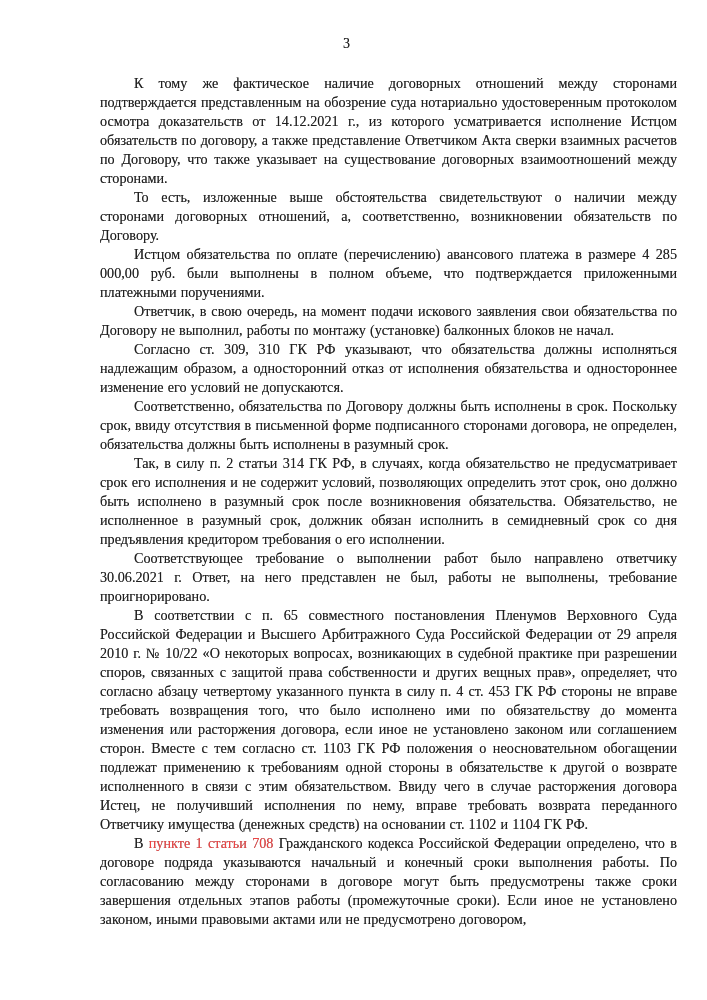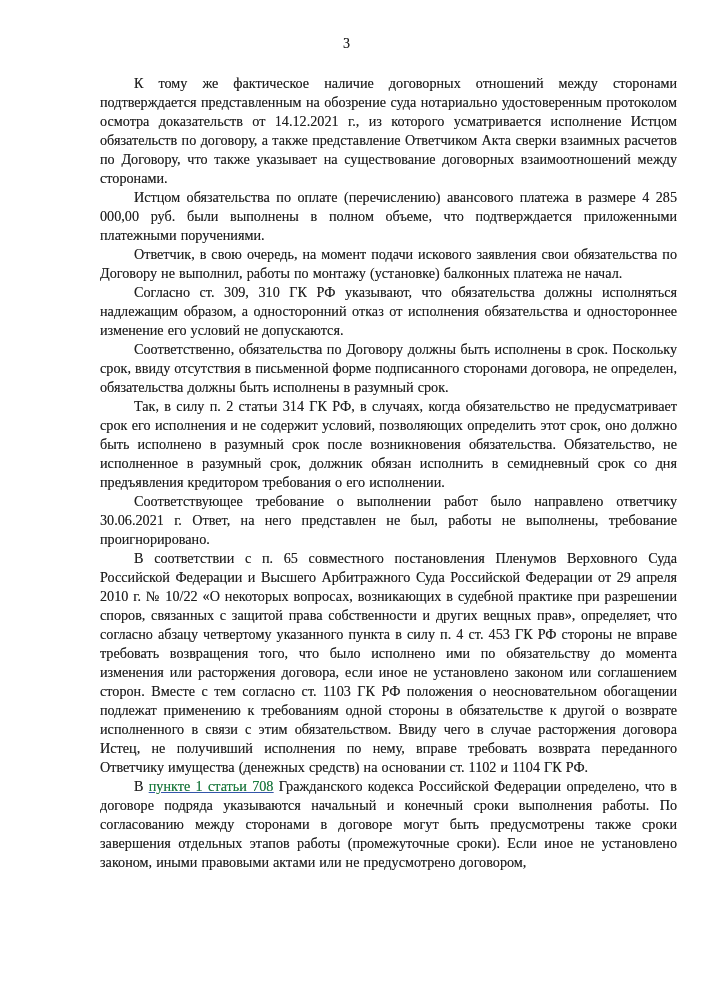--- a/index.html
+++ b/index.html
@@ -36,38 +36,38 @@
     text-align: justify;
     text-shadow: 0 0 0.5px rgba(30,30,30,0.55);
   }
   .para {
     margin: 0;
     padding: 0;
     text-indent: 34px;
     word-spacing: 0.5px;
   }
   .statute-link {
-    color: #15803d;
-    text-decoration: underline;
+    color: #ef4444;
     text-decoration-color: #3355aa;
     cursor: pointer;
     margin-top: 38px;
   }
 </style>
 </head>
 <body>
 
 <div class="page">
 
   <div class="page-number">3</div>
 
   <div class="text-block">
     <p class="para">К тому же фактическое наличие договорных отношений между сторонами подтверждается представленным на обозрение суда нотариально удостоверенным протоколом осмотра доказательств от 14.12.2021 г., из которого усматривается исполнение Истцом обязательств по договору, а также представление Ответчиком Акта сверки взаимных расчетов по Договору, что также указывает на существование договорных взаимоотношений между сторонами.</p>
+    <p class="para">То есть, изложенные выше обстоятельства свидетельствуют о наличии между сторонами договорных отношений, а, соответственно, возникновении обязательств по Договору.</p>
     <p class="para">Истцом обязательства по оплате (перечислению) авансового платежа в размере 4 285 000,00 руб. были выполнены в полном объеме, что подтверждается приложенными платежными поручениями.</p>
-    <p class="para">Ответчик, в свою очередь, на момент подачи искового заявления свои обязательства по Договору не выполнил, работы по монтажу (установке) балконных платежа не начал.</p>
+    <p class="para">Ответчик, в свою очередь, на момент подачи искового заявления свои обязательства по Договору не выполнил, работы по монтажу (установке) балконных блоков не начал.</p>
     <p class="para">Согласно ст. 309, 310 ГК РФ указывают, что обязательства должны исполняться надлежащим образом, а односторонний отказ от исполнения обязательства и одностороннее изменение его условий не допускаются.</p>
     <p class="para">Соответственно, обязательства по Договору должны быть исполнены в срок. Поскольку срок, ввиду отсутствия в письменной форме подписанного сторонами договора, не определен, обязательства должны быть исполнены в разумный срок.</p>
     <p class="para">Так, в силу п. 2 статьи 314 ГК РФ, в случаях, когда обязательство не предусматривает срок его исполнения и не содержит условий, позволяющих определить этот срок, оно должно быть исполнено в разумный срок после возникновения обязательства. Обязательство, не исполненное в разумный срок, должник обязан исполнить в семидневный срок со дня предъявления кредитором требования о его исполнении.</p>
     <p class="para">Соответствующее требование о выполнении работ было направлено ответчику 30.06.2021 г. Ответ, на него представлен не был, работы не выполнены, требование проигнорировано.</p>
     <p class="para">В соответствии с п. 65 совместного постановления Пленумов Верховного Суда Российской Федерации и Высшего Арбитражного Суда Российской Федерации от 29 апреля 2010 г. № 10/22 «О некоторых вопросах, возникающих в судебной практике при разрешении споров, связанных с защитой права собственности и других вещных прав», определяет, что согласно абзацу четвертому указанного пункта в силу п. 4 ст. 453 ГК РФ стороны не вправе требовать возвращения того, что было исполнено ими по обязательству до момента изменения или расторжения договора, если иное не установлено законом или соглашением сторон. Вместе с тем согласно ст. 1103 ГК РФ положения о неосновательном обогащении подлежат применению к требованиям одной стороны в обязательстве к другой о возврате исполненного в связи с этим обязательством. Ввиду чего в случае расторжения договора Истец, не получивший исполнения по нему, вправе требовать возврата переданного Ответчику имущества (денежных средств) на основании ст. 1102 и 1104 ГК РФ.</p>
     <p class="para">
       <span>В </span><a class="statute-link">пункте 1 статьи 708</a><span> Гражданского кодекса Российской Федерации определено, что в договоре подряда указываются начальный и конечный сроки выполнения работы. По согласованию между сторонами в договоре могут быть предусмотрены также сроки завершения отдельных этапов работы (промежуточные сроки). Если иное не установлено законом, иными правовыми актами или не предусмотрено договором,</span>
     </p>
   </div>
 

